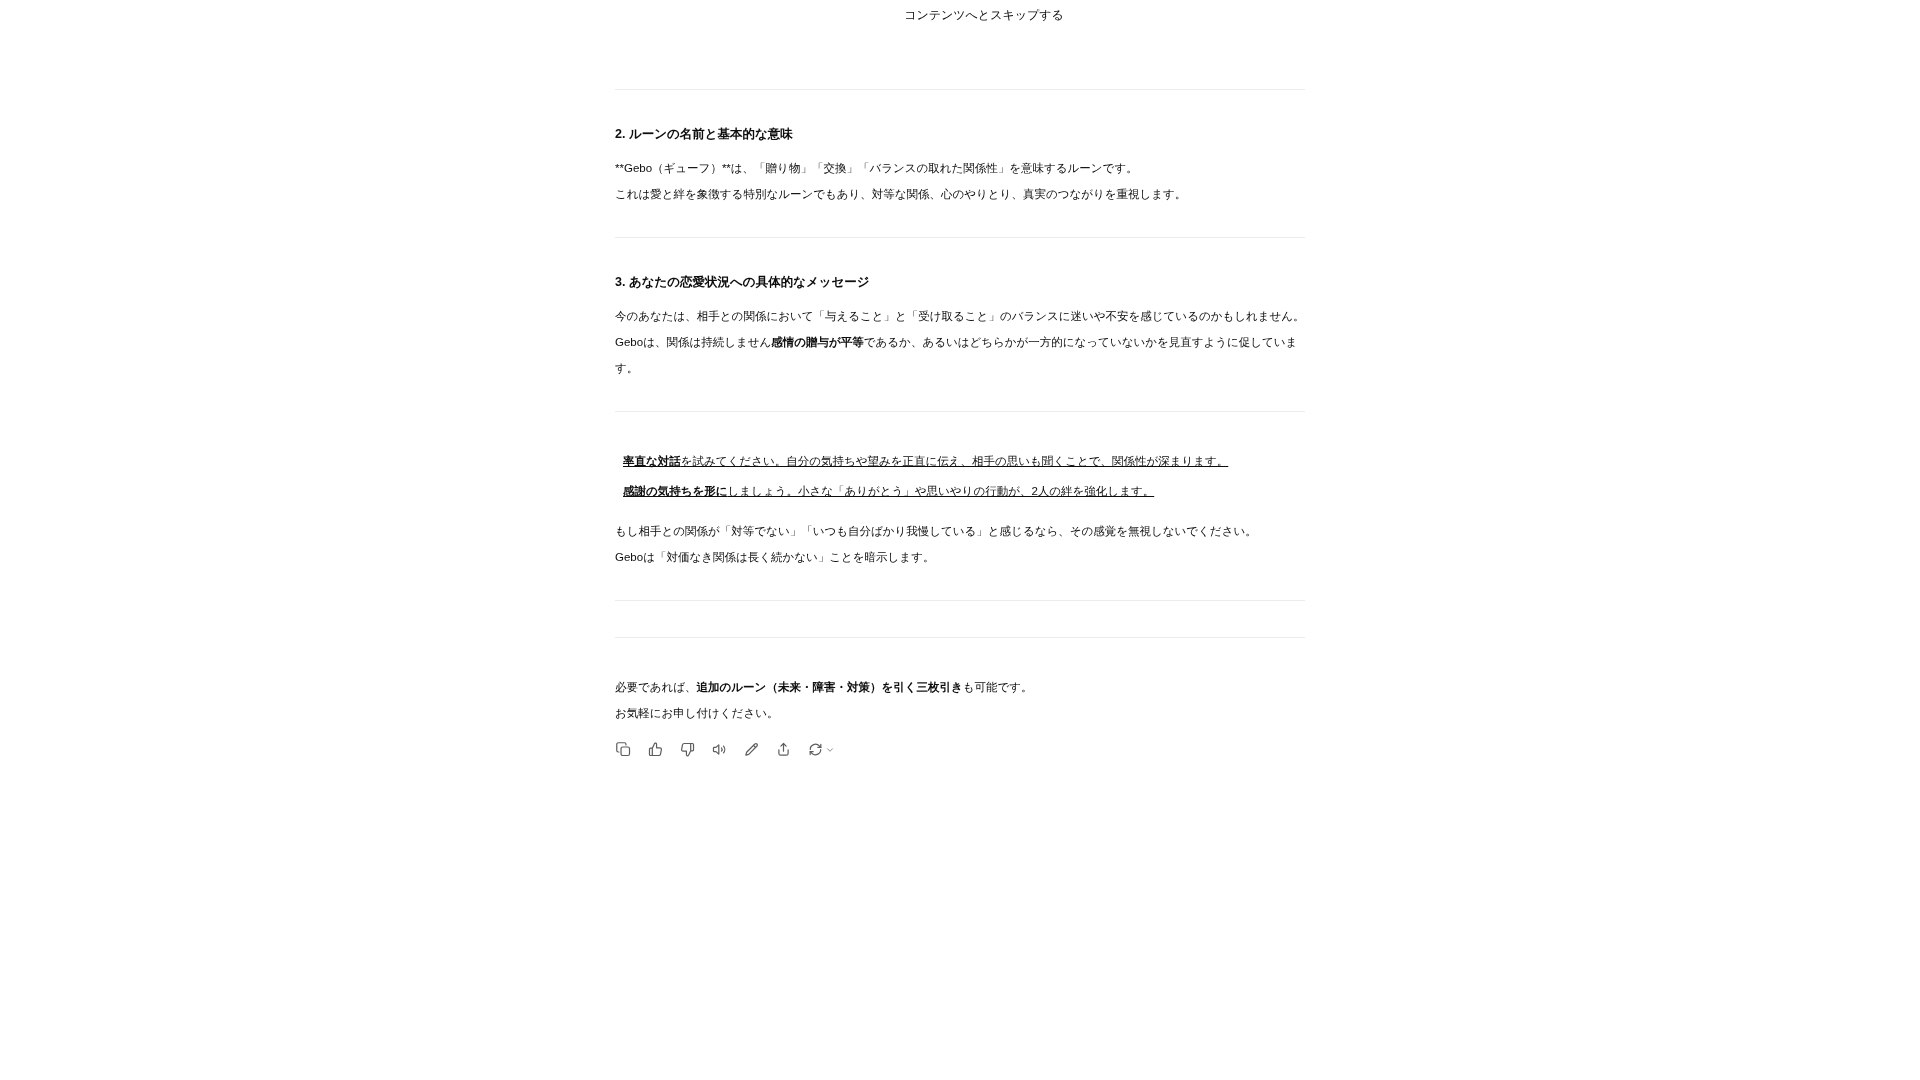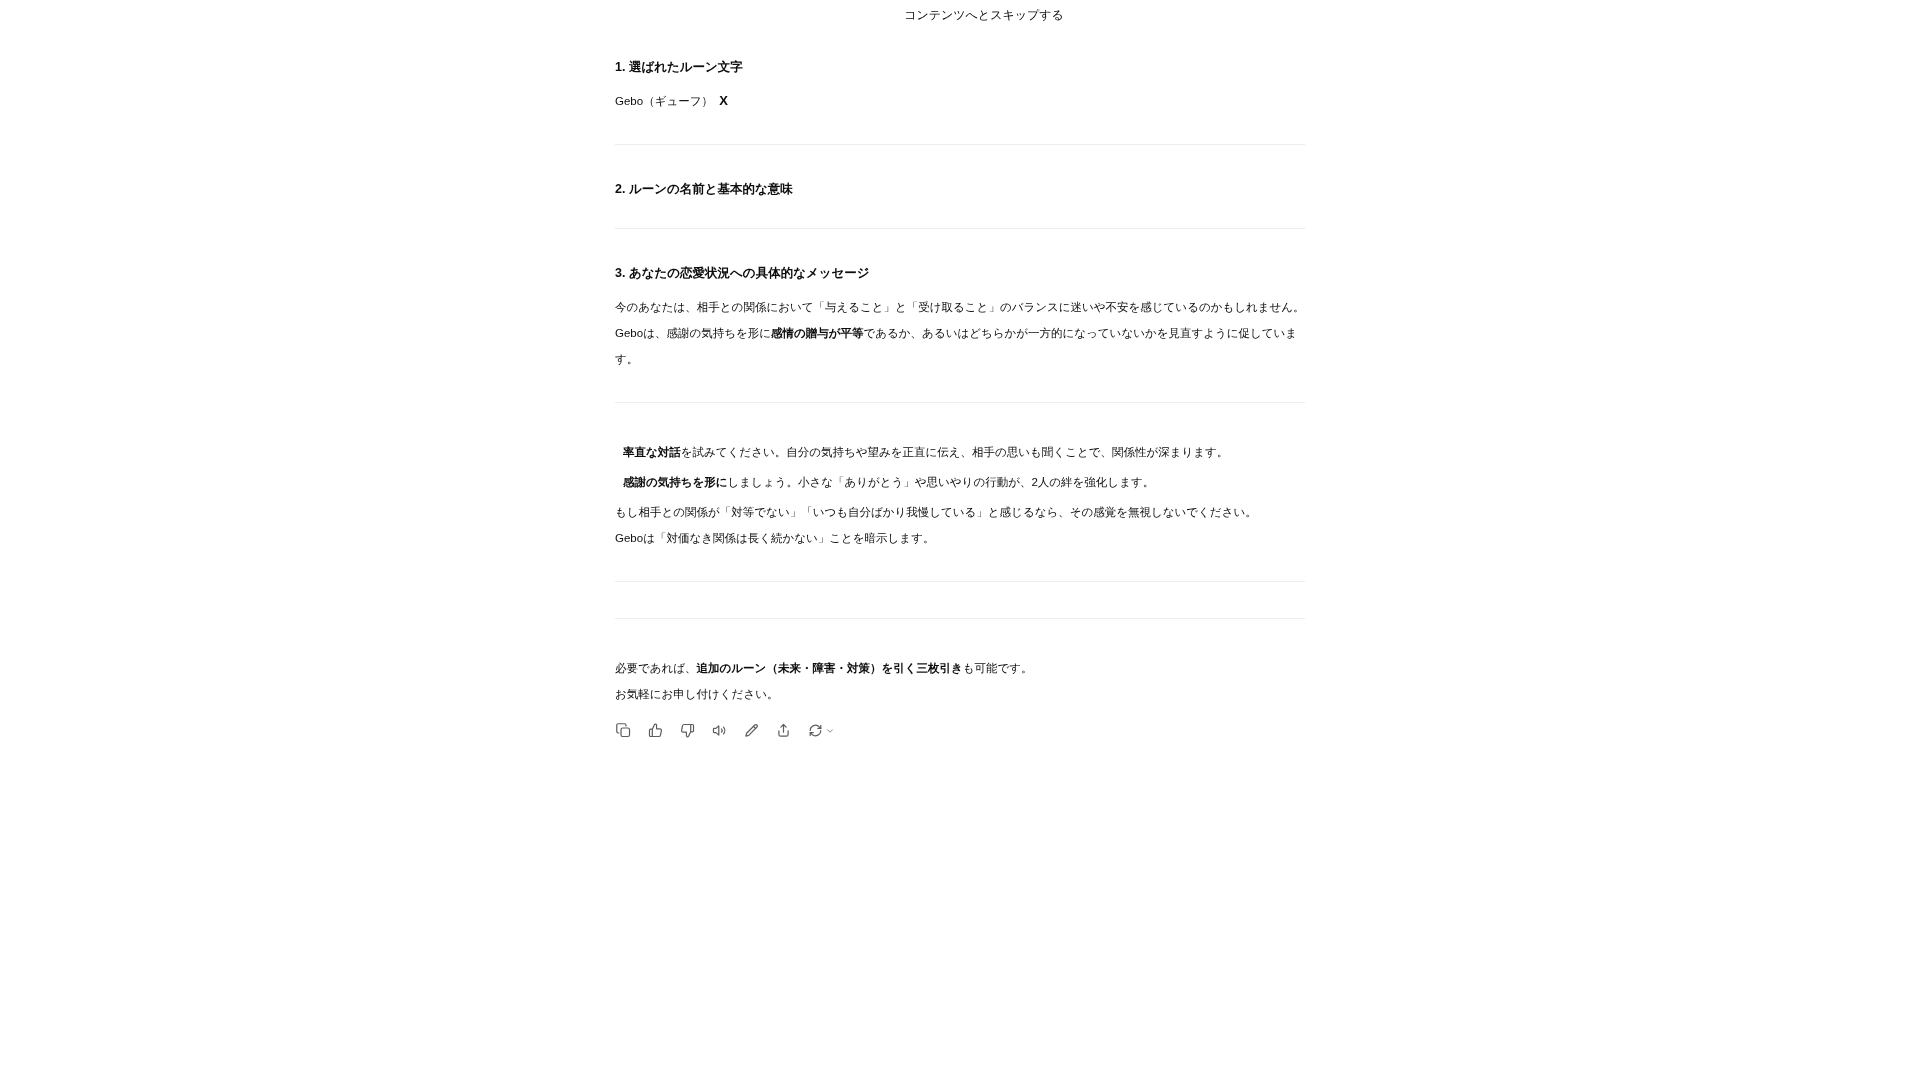--- a/index.html
+++ b/index.html
@@ -38,21 +38,21 @@
   }
   p { margin: 0 0 13px 0; }
   p:last-child { margin-bottom: 0; }
   .divider {
     border: none;
     border-top: 1px solid #ececec;
     margin: 30px 0 36px 0;
   }
   b, strong { font-weight: 700; }
   .rune-glyph { font-weight: 700; font-size: 13px; }
-  .advice { margin-bottom: 4px; }
+  .advice { margin-bottom: 14px; text-decoration: underline; }
   .advice p {
     padding-left: 8px;
     margin-bottom: 4px;
   }
   .actions {
     display: flex;
     align-items: center;
     gap: 5px;
     margin-top: 10px;
     margin-left: -5px;
@@ -82,36 +82,33 @@
   .action-btn.with-chevron { width: 38px; gap: 1px; }
   .action-btn .chev { width: 10px; height: 10px; }
 </style>
 </head>
 <body>
 
 <a href="#" class="skip-link">コンテンツへとスキップする</a>
 
 <main class="content-col">
 
-  <section>
-    <h3>1. 選ばれたルーン文字</h3>
-    <p><span>Gebo（ギューフ）</span>&nbsp;&nbsp;<span class="rune-glyph">X</span></p>
-  </section>
 
   <hr class="divider">
 
   <section>
     <h3>2. ルーンの名前と基本的な意味</h3>
+    <p><span>**Gebo（ギューフ）**は、「贈り物」「交換」「バランスの取れた関係性」を意味するルーンです。</span><br><span>これは愛と絆を象徴する特別なルーンでもあり、対等な関係、心のやりとり、真実のつながりを重視します。</span></p>
   </section>
 
   <hr class="divider">
 
   <section>
     <h3>3. あなたの恋愛状況への具体的なメッセージ</h3>
-    <p><span>今のあなたは、相手との関係において「与えること」と「受け取ること」のバランスに迷いや不安を感じているのかもしれません。</span><br><span>Geboは、感謝の気持ちを形に</span><b>感情の贈与が平等</b><span>であるか、あるいはどちらかが一方的になっていないかを見直すように促しています。</span></p>
+    <p><span>今のあなたは、相手との関係において「与えること」と「受け取ること」のバランスに迷いや不安を感じているのかもしれません。</span><br><span>Geboは、関係は持続しません</span><b>感情の贈与が平等</b><span>であるか、あるいはどちらかが一方的になっていないかを見直すように促しています。</span></p>
   </section>
 
   <hr class="divider">
 
   <section>
     <div class="advice">
       <p><b>率直な対話</b><span>を試みてください。自分の気持ちや望みを正直に伝え、相手の思いも聞くことで、関係性が深まります。</span></p>
       <p><b>感謝の気持ちを形に</b><span>しましょう。小さな「ありがとう」や思いやりの行動が、2人の絆を強化します。</span></p>
     </div>
     <p><span>もし相手との関係が「対等でない」「いつも自分ばかり我慢している」と感じるなら、その感覚を無視しないでください。</span><br><span>Geboは「対価なき関係は長く続かない」ことを暗示します。</span></p>

